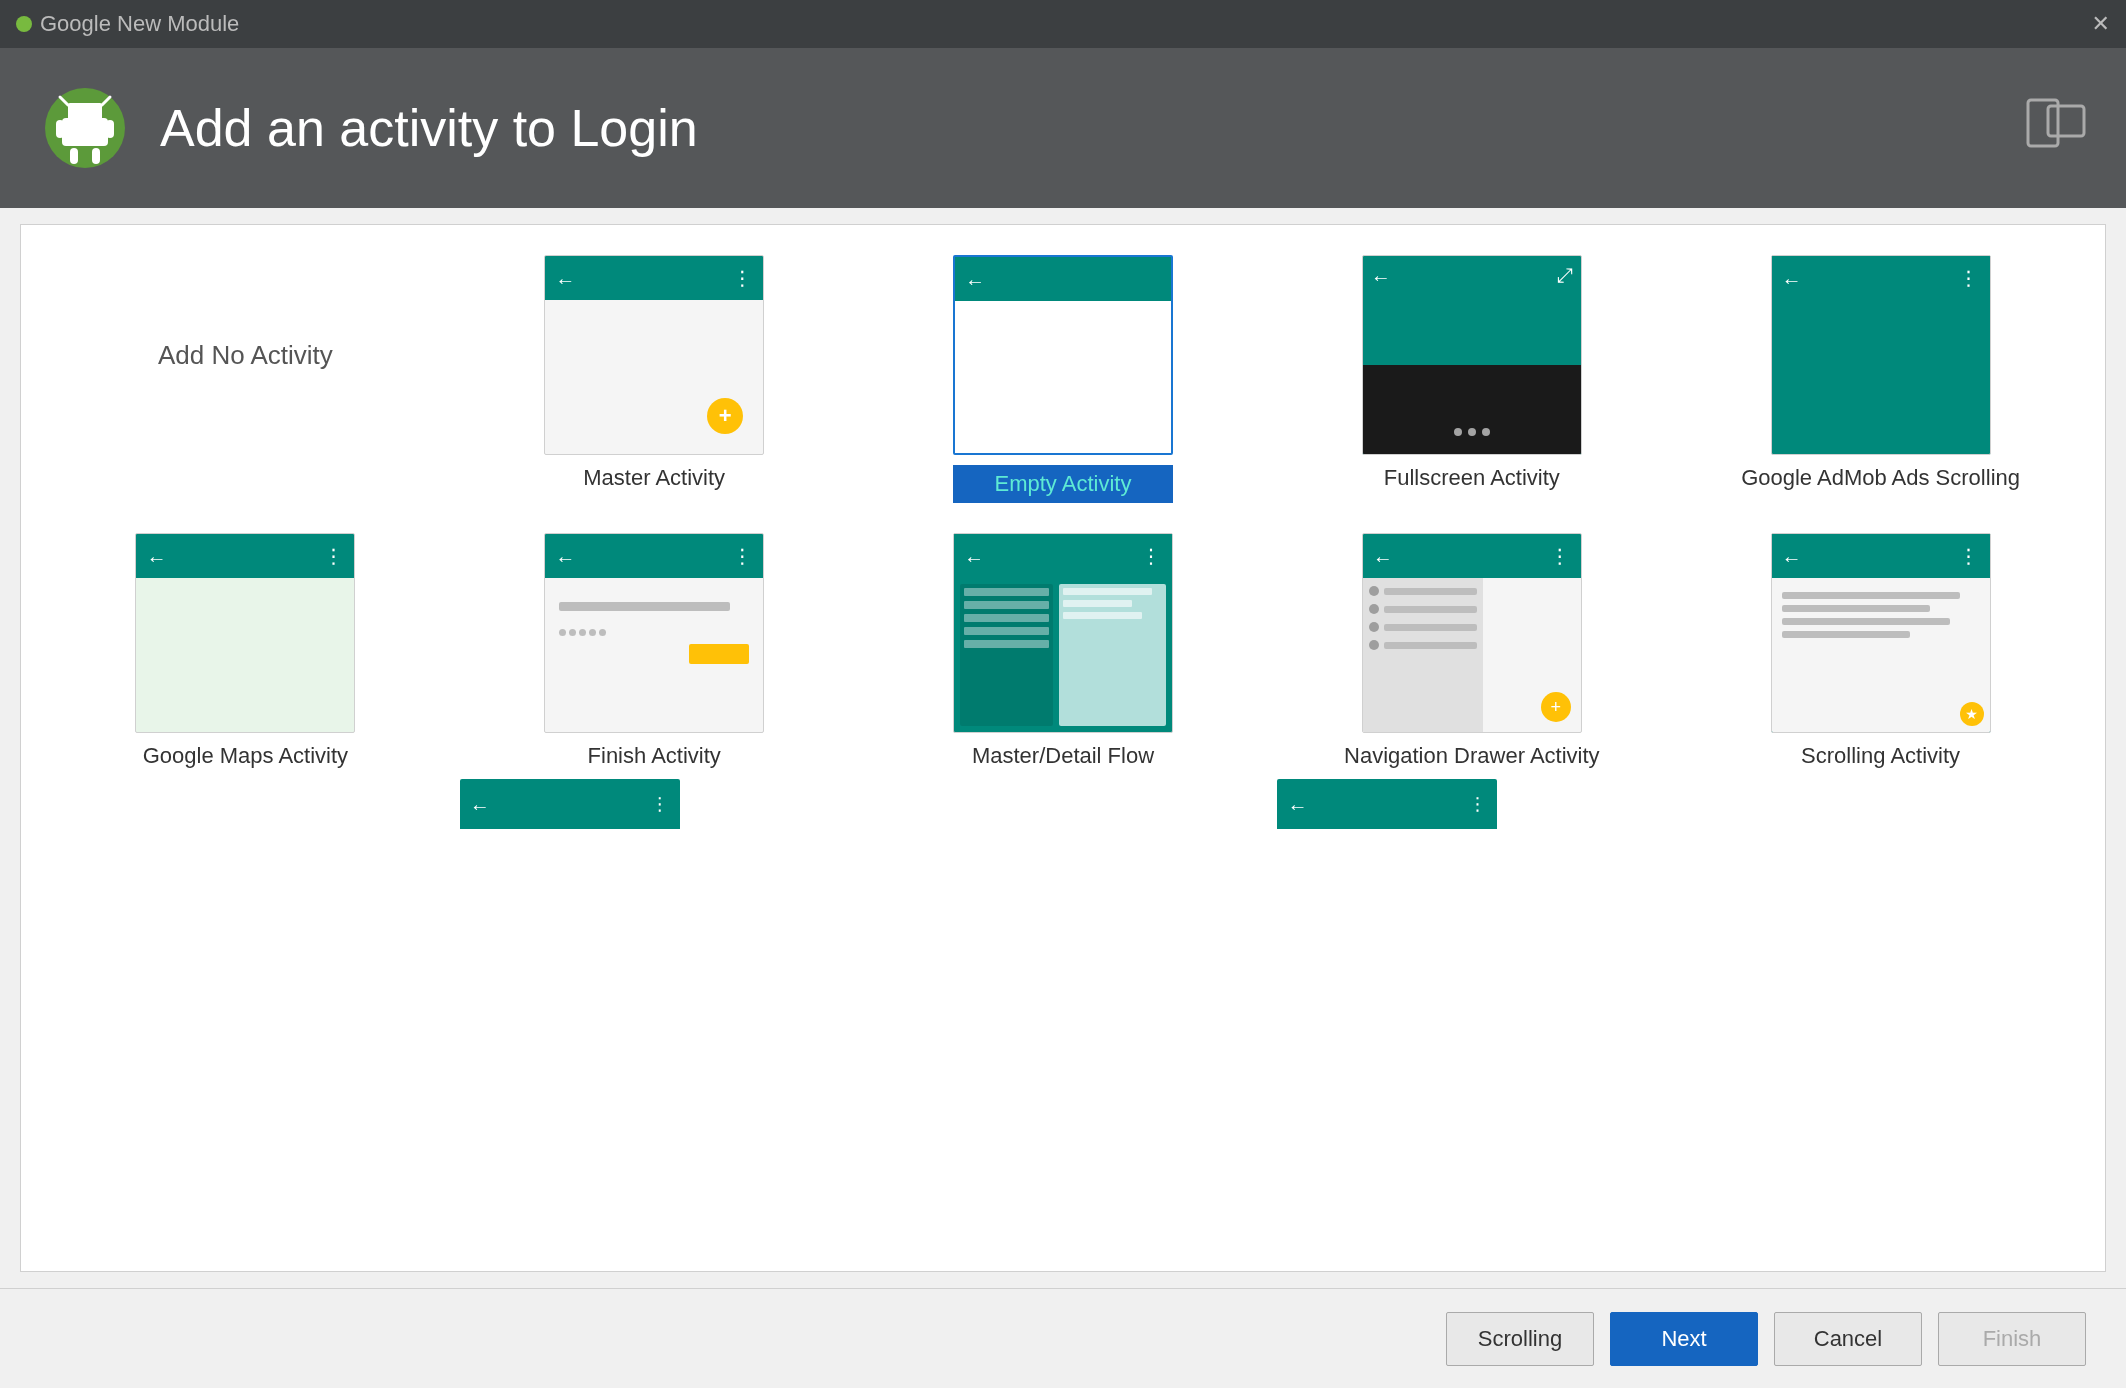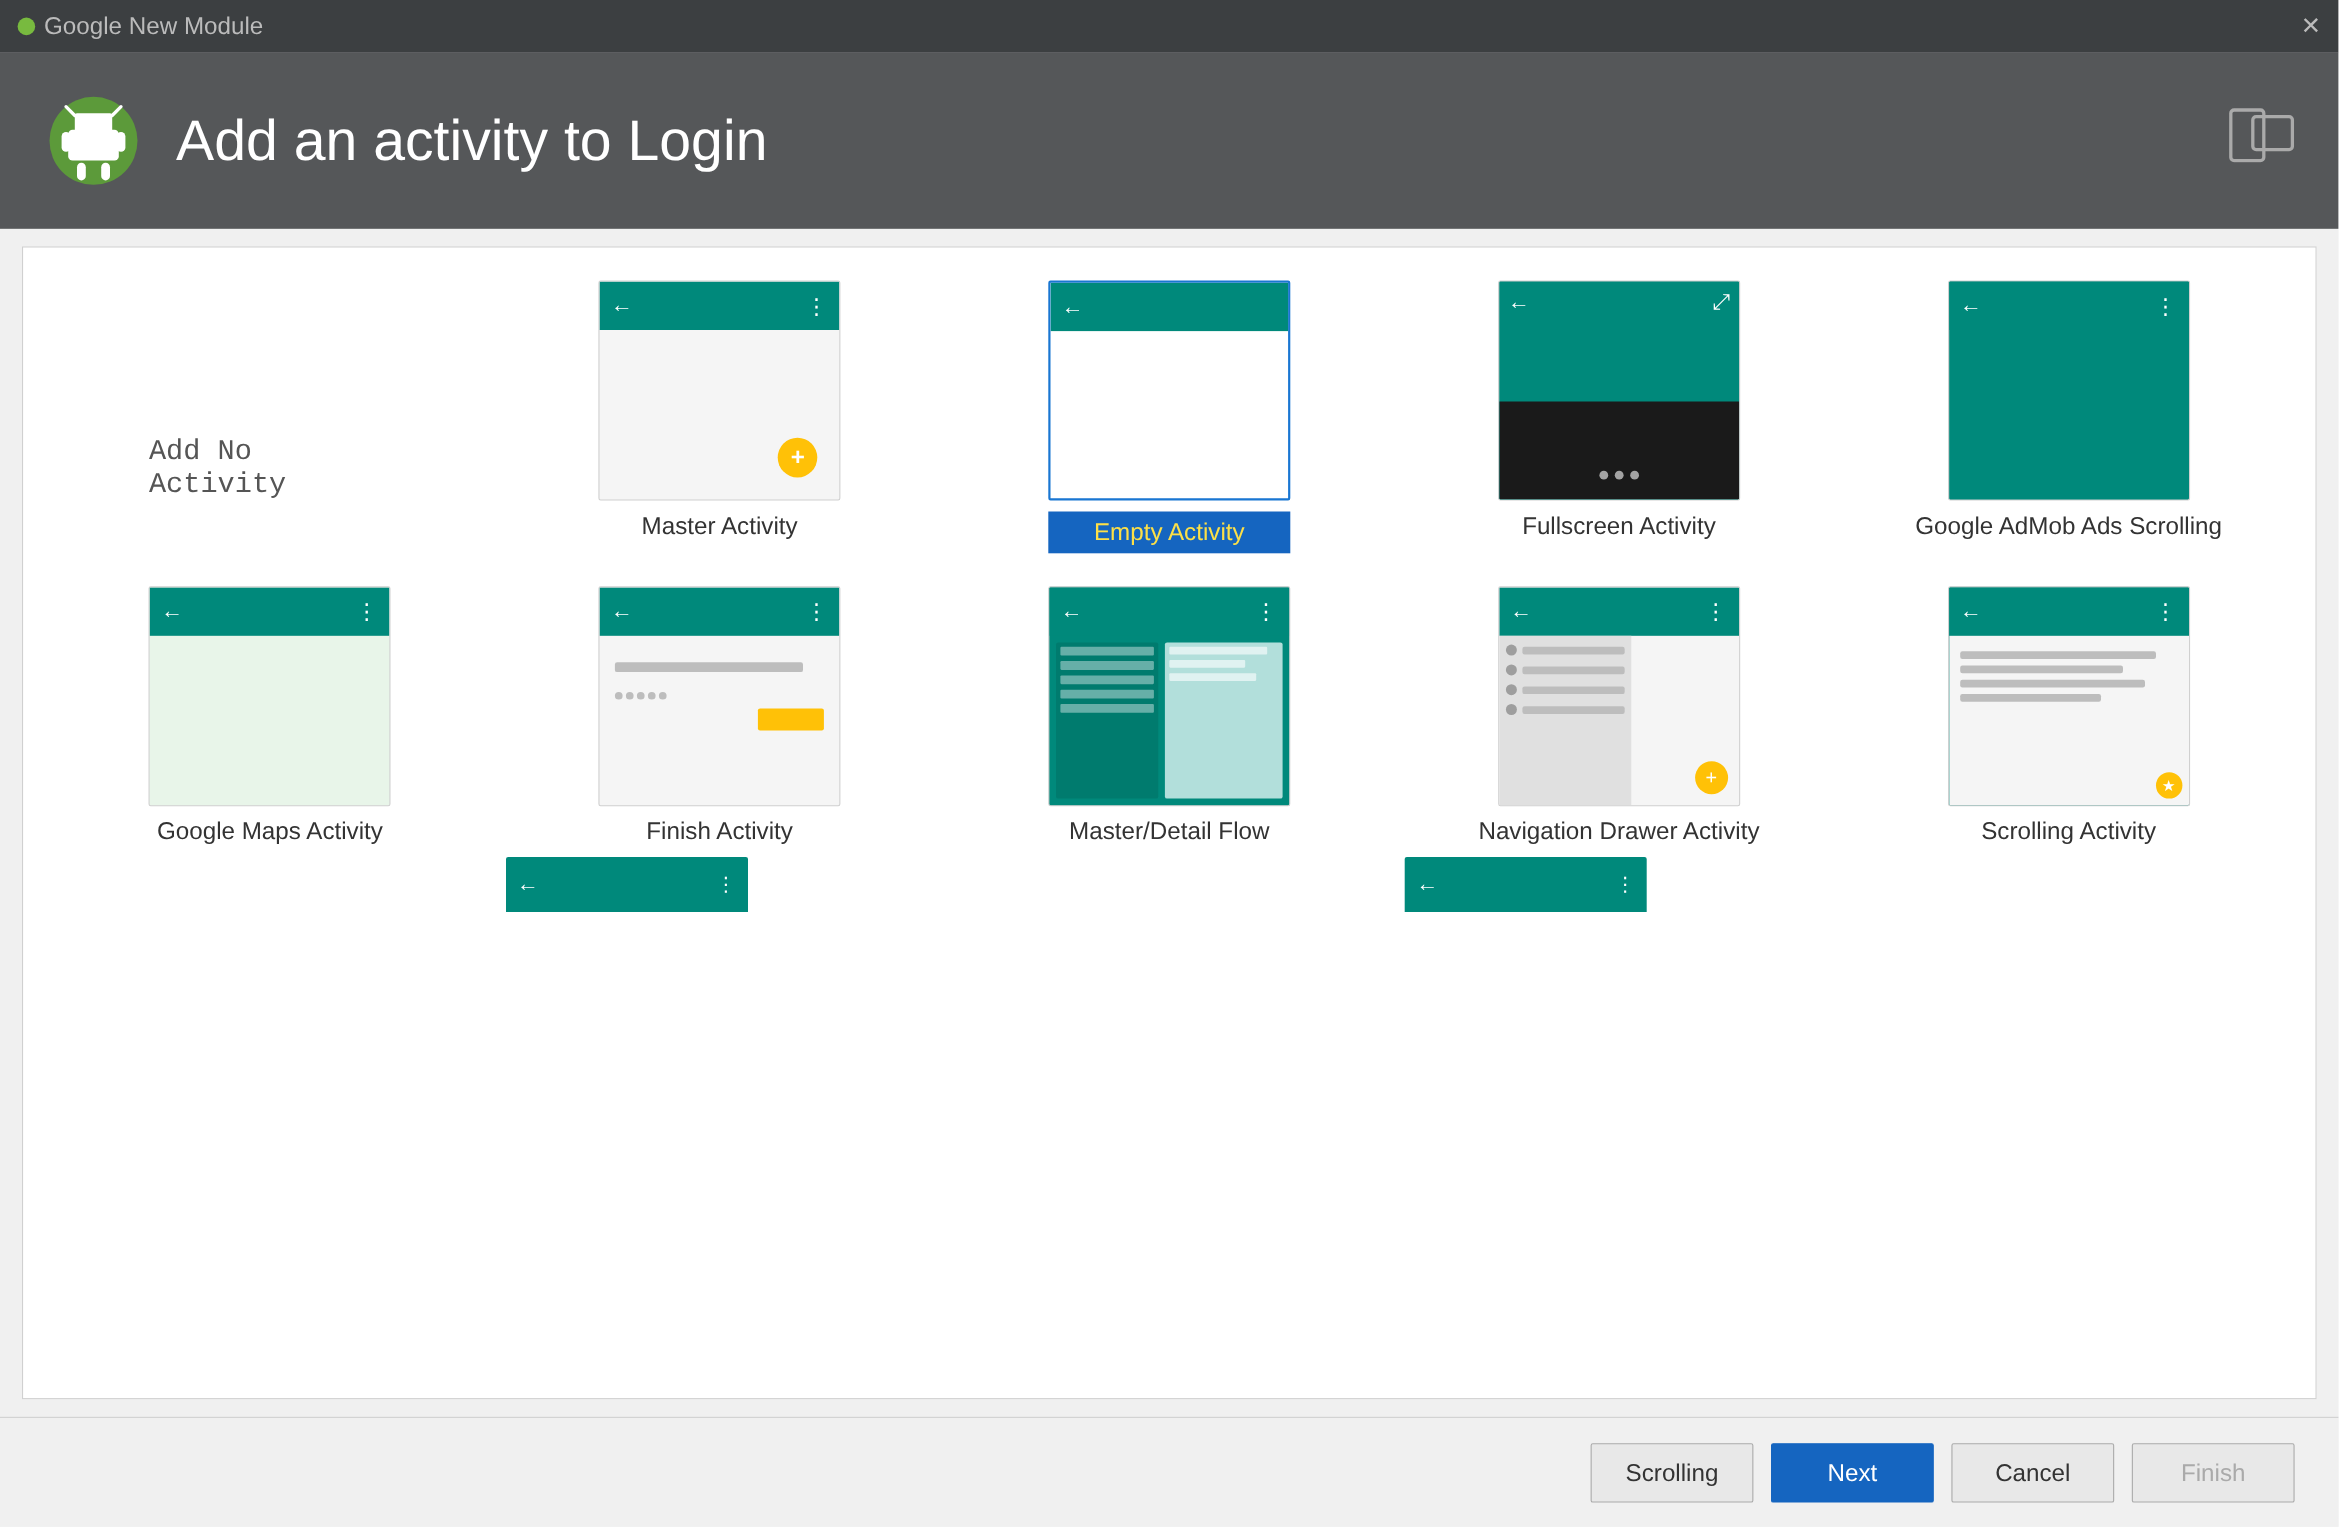--- a/index.html
+++ b/index.html
@@ -109,33 +109,32 @@
 
     .activity-label {
       margin-top: 10px;
       font-size: 22px;
       color: #333333;
       text-align: center;
     }
 
     .activity-label.selected {
       background: #1565c0;
-      color: #fde047;
+      color: #5eead4;
       padding: 6px 16px;
       width: 220px;
     }
 
     
     .no-activity-item {
       display: flex;
-      align-items: flex-end;
+      align-items: center;
       justify-content: center;
       height: 200px;
       width: 220px;
-      font-family: Liberation Mono, monospace;
     }
     .no-activity-label {
       font-size: 26px;
       color: #555555;
     }
 
     
     .teal-bar {
       background: #00897b;
       height: 44px;

